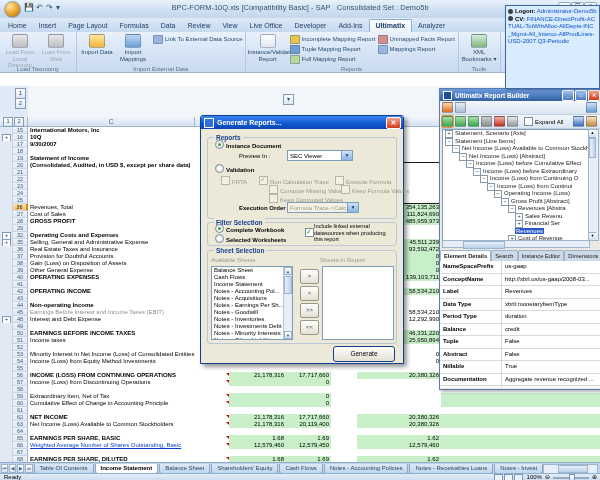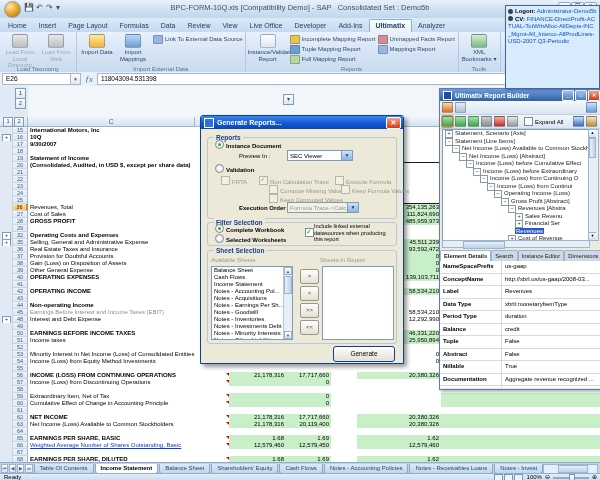--- a/index.html
+++ b/index.html
@@ -206,21 +206,21 @@
 
 <div id="app">
 
   <div id="titlebar">
     <div id="orb"></div>
     <span class="qat" style="left:24px">💾</span>
     <span class="qat" style="left:36px">↶</span>
     <span class="qat" style="left:46px">↷</span>
     <span class="qat" style="left:56px">▾</span>
     <div id="title-text">
-      <span>BPC-FORM-10Q.xls  [Compatibility Demo] - SAP</span>&nbsp;&nbsp;&nbsp;<span>Consolidated Set : Demo5b</span>
+      <span>BPC-FORM-10Q.xls  [Compatibility Basic] - SAP</span>&nbsp;&nbsp;&nbsp;<span>Consolidated Set : Demo5b</span>
     </div>
     <div class="winbtn" style="right:29px">–</div>
     <div class="winbtn" style="right:16px">❐</div>
     <div class="winbtn" style="right:3px">✕</div>
   </div>
 
   <div id="tabrow">
       <div class="rtab">Home</div>
       <div class="rtab">Insert</div>
       <div class="rtab">Page Layout</div>
@@ -324,26 +324,20 @@
 
   <div id="sap">
     <div id="sap-body">
       <div><span class="infodot"></span><span class="b">Logon:</span>
         <span class="sapblue">Administrator-Demo5b</span></div>
       <div><span class="infodot"></span><span class="b">CV:</span>
         <span class="sapblue">FINANCE-DirectProfit-ACTUAL-TotWthAlloc-AllDepts-INC_Mgmt-All_Interco-AllProdLines-USD-2007.Q3-Periodic</span></div>
     </div>
   </div>
 
-  <div id="fbar">
-    <div id="namebox">E26</div>
-    <div id="namedrop">▼</div>
-    <div id="fx">ƒx</div>
-    <div id="fval">118043094.531398</div>
-  </div>
 
   <div id="ostrip">
     <div class="left"></div>
     <div class="lvlbox" style="left:15px;top:2px">1</div>
     <div class="lvlbox" style="left:15px;top:12px">2</div>
     <div class="lvlbox" style="left:283px;top:8px">▾</div>
   </div>
 
   <div id="colhdr">
     <div class="ch" id="corner" style="width:28px">

